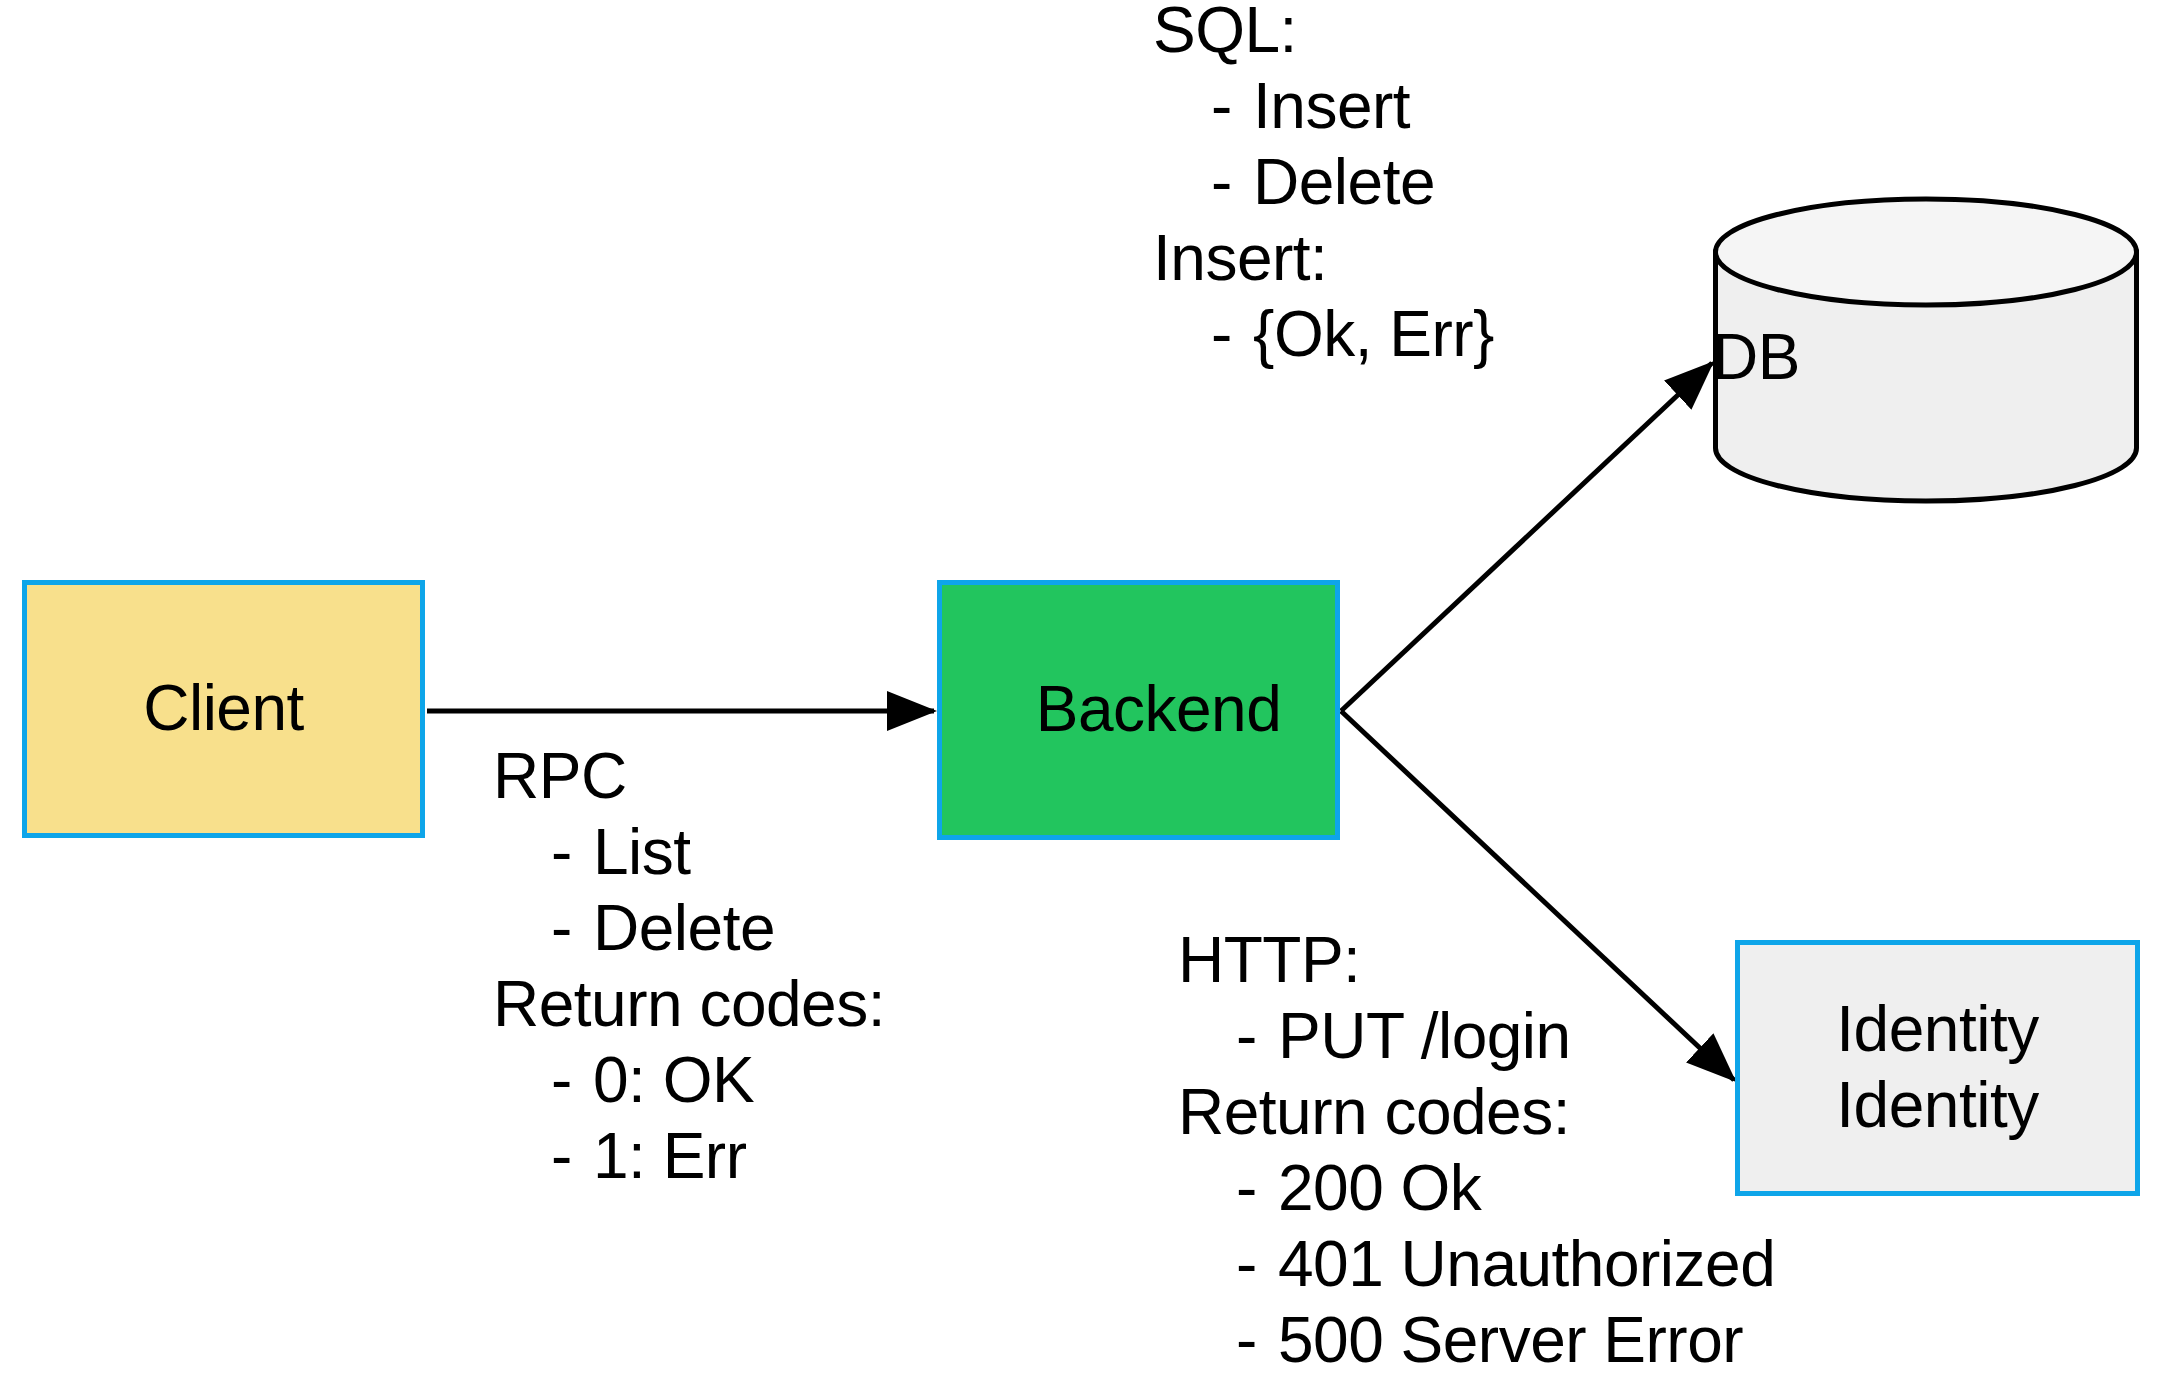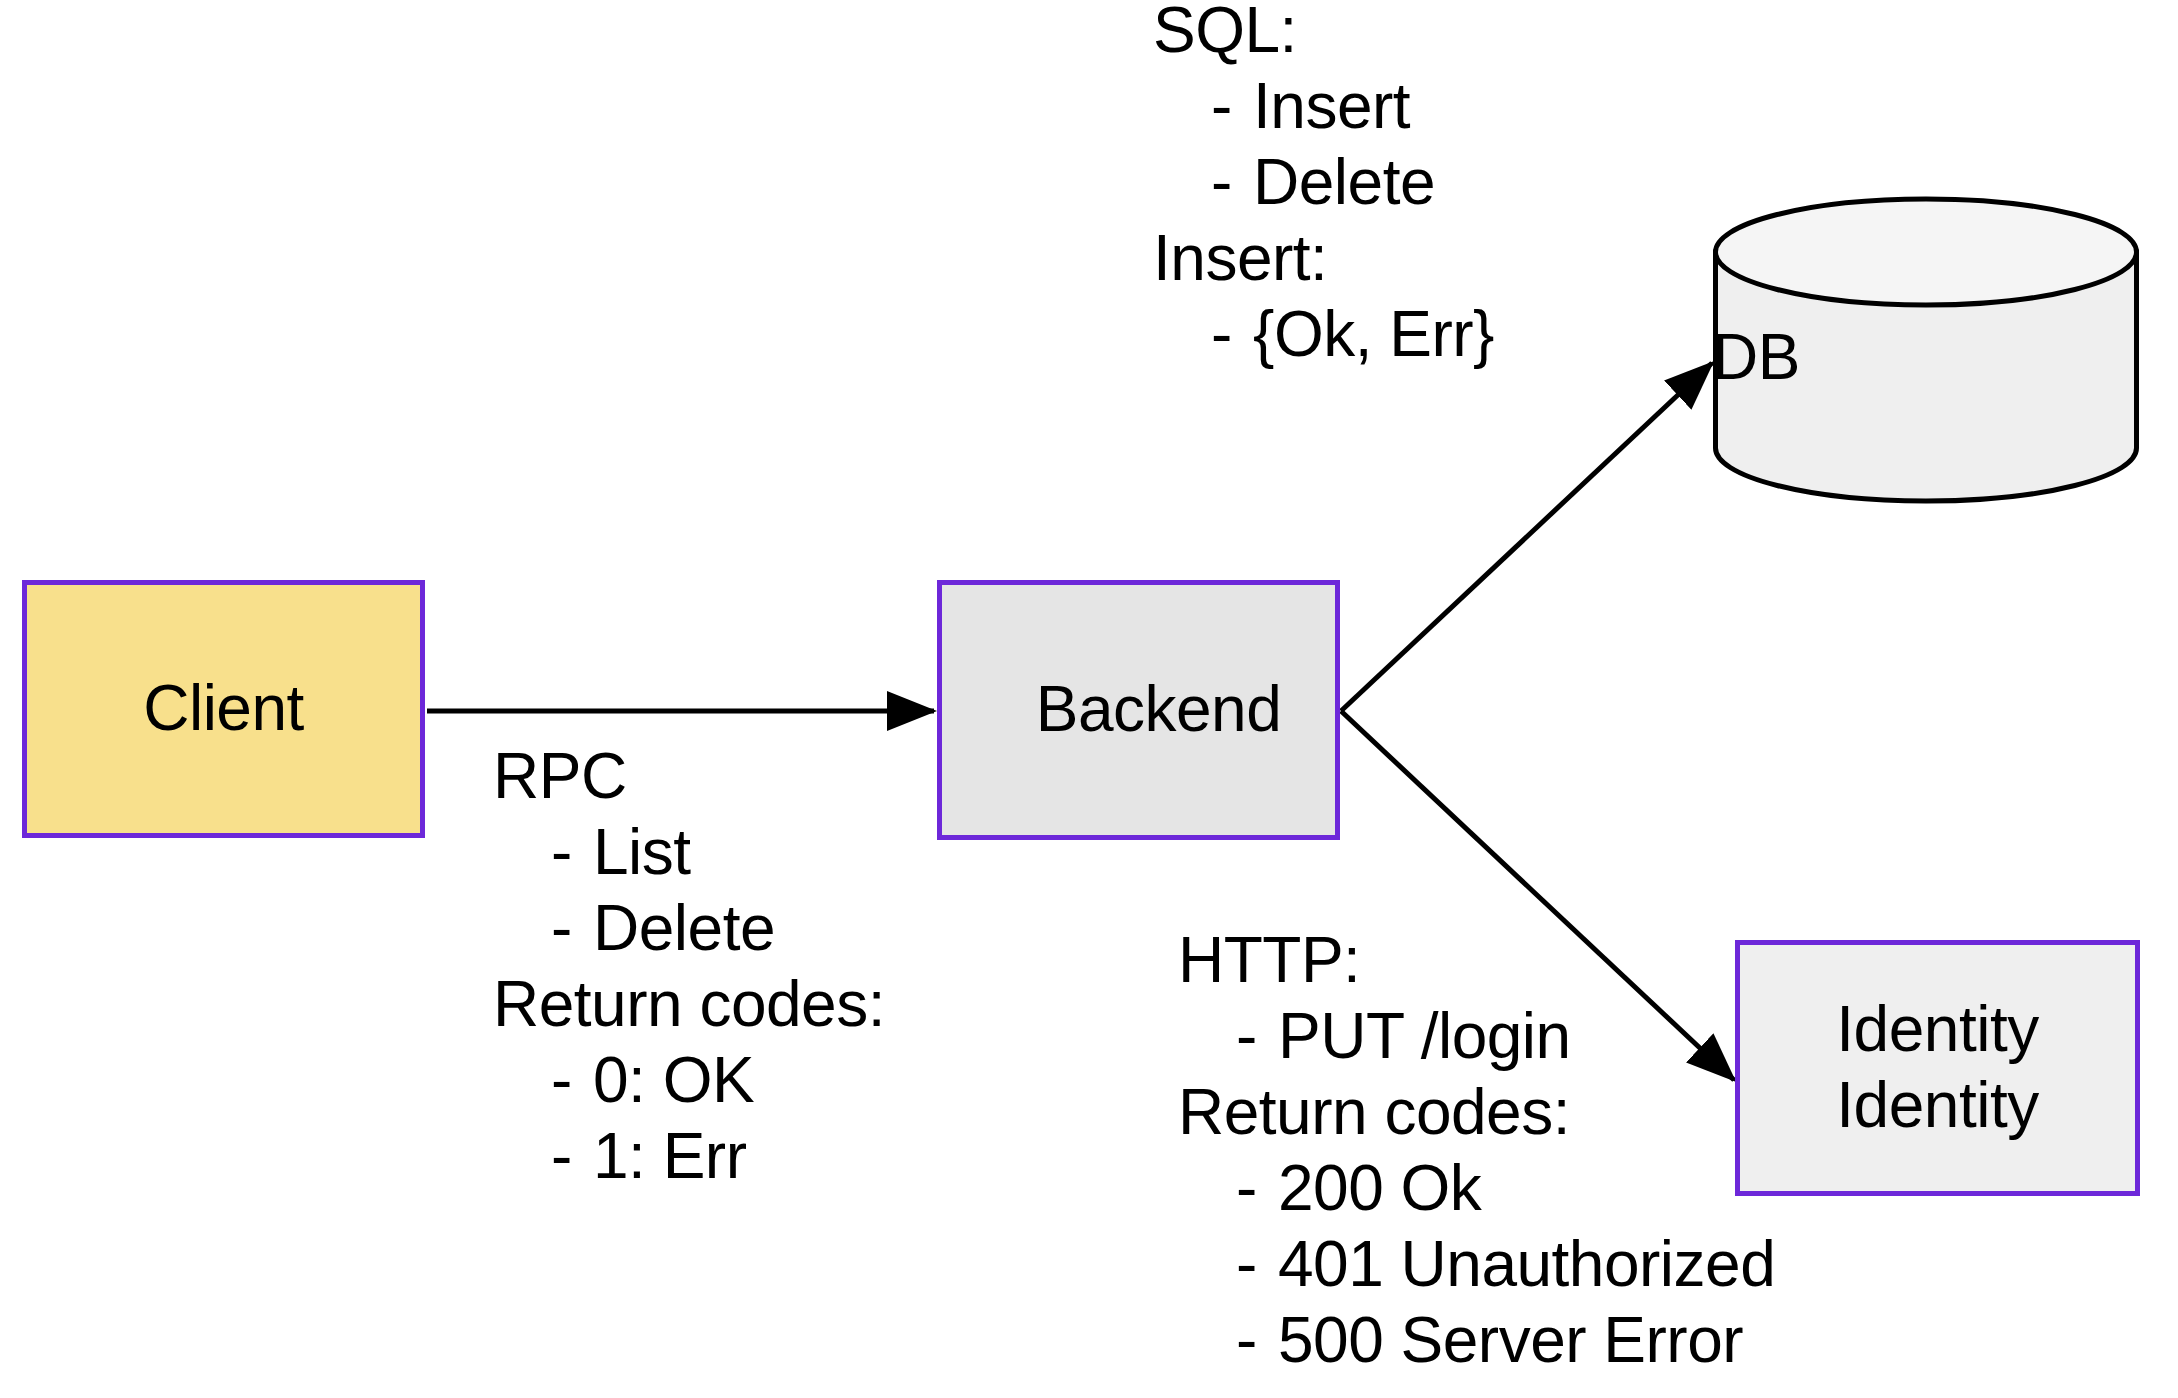--- a/index.html
+++ b/index.html
@@ -25,31 +25,31 @@
     display: flex;
     align-items: center;
     justify-content: center;
     text-align: center;
     color: #000000;
     font-size: 64px;
     line-height: 1.18;
     letter-spacing: -0.5px;
   }
   .node-rect {
-    border: 5px solid #6d28d9;
+    border: 5px solid #0ea5e9;
   }
   #node-client {
     left: 22px;  top: 580px;
     width: 403px; height: 258px;
     background: #F8E08C;
   }
   #node-backend {
     left: 937px; top: 580px;
     width: 403px; height: 260px;
-    background: #e5e5e5;
+    background: #22c55e;
     padding-left: 40px;
   }
   #node-idp {
     left: 1735px; top: 940px;
     width: 405px; height: 256px;
     background: #EFEFEF;
   }
 
   
   #node-db {

